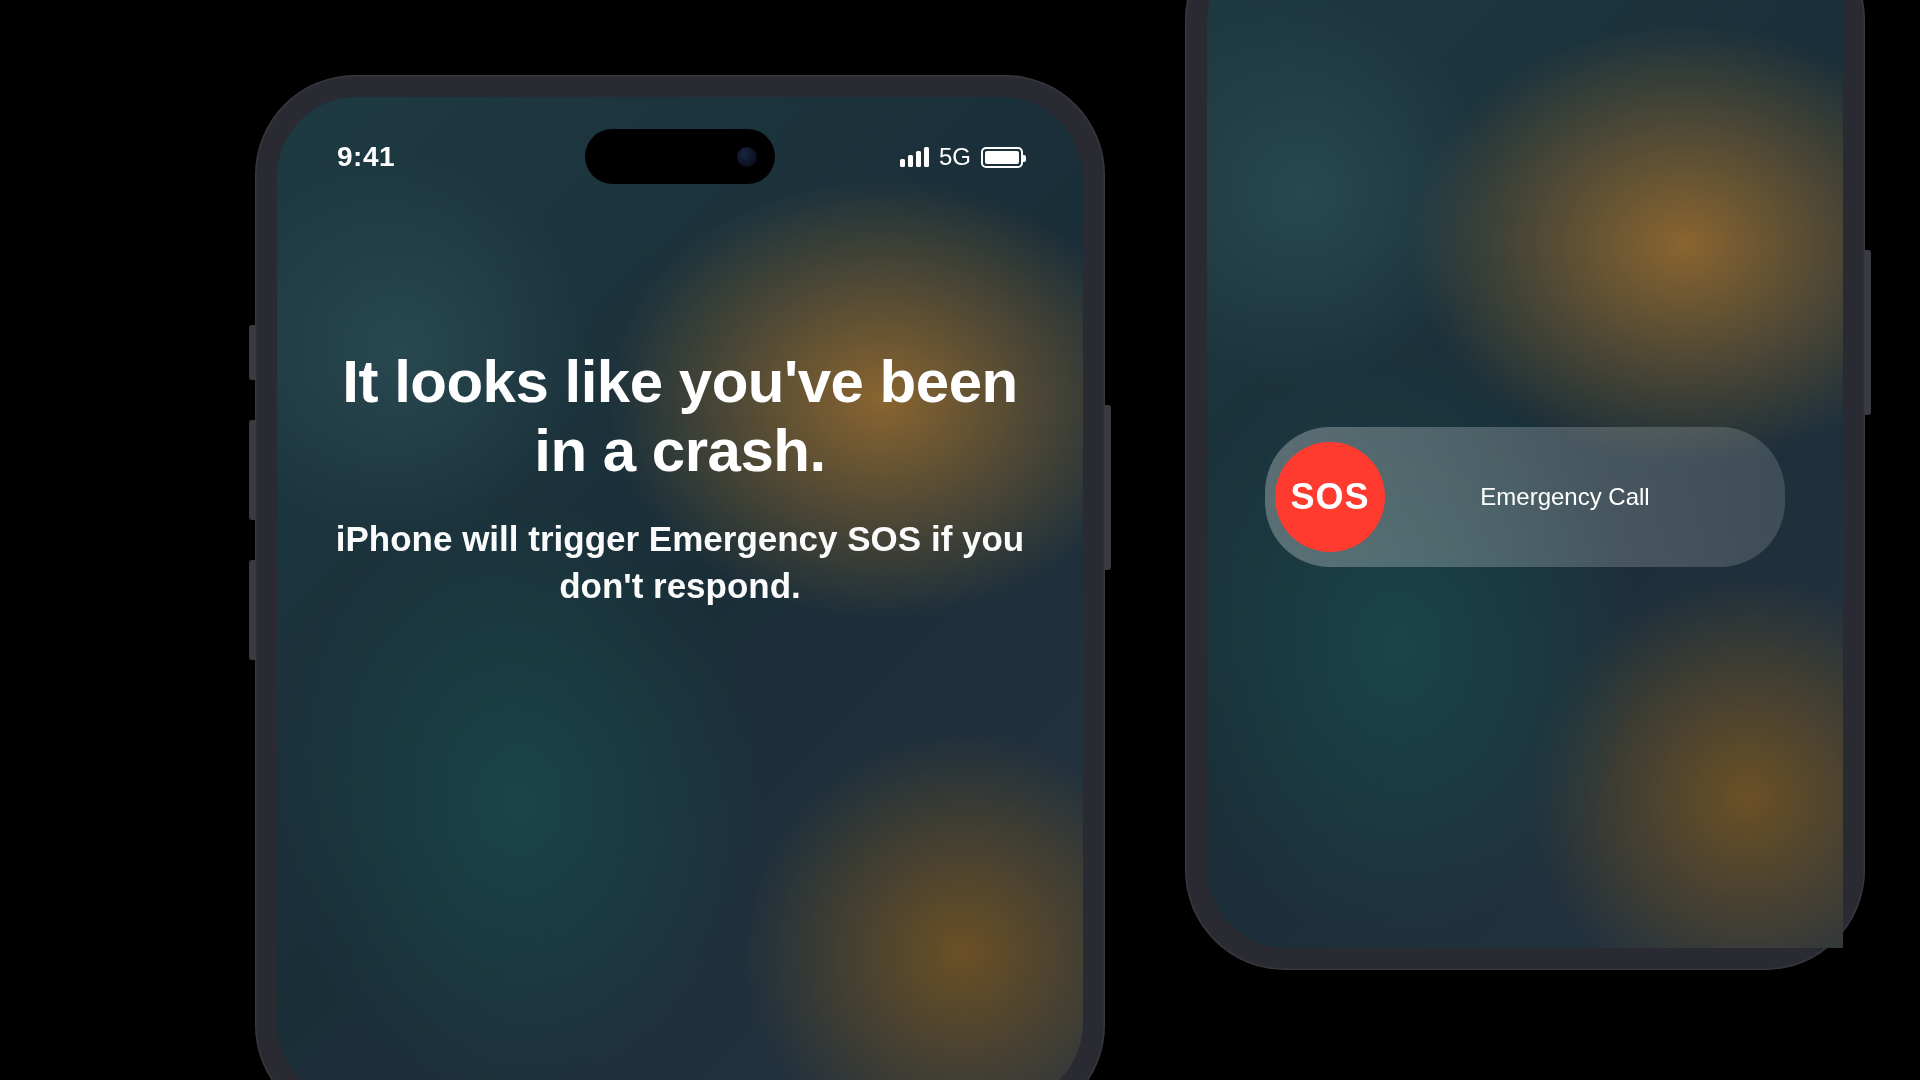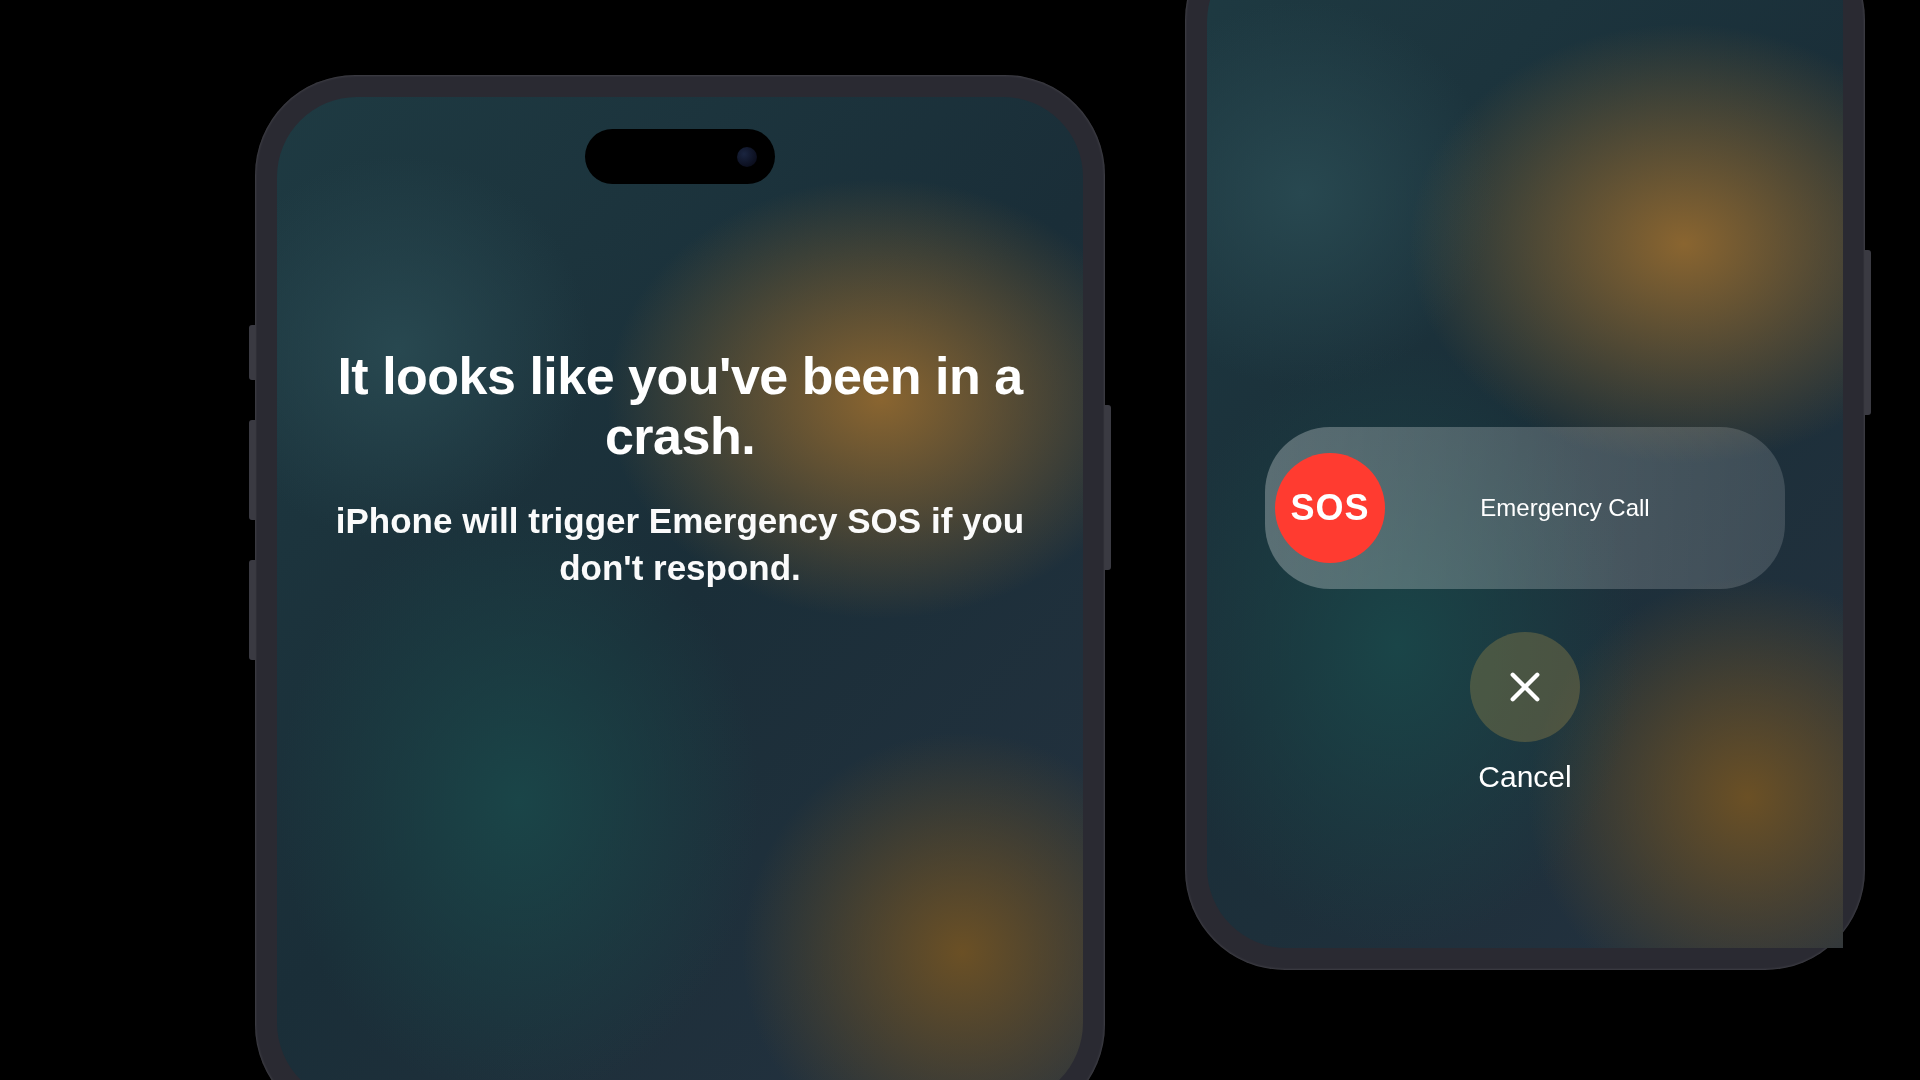--- a/index.html
+++ b/index.html
@@ -191,21 +191,21 @@
       position: absolute;
       top: 250px;
       left: 0;
       right: 0;
       padding: 0 55px;
       text-align: center;
       color: #fff;
     }
     
     .crash-headline {
-      font-size: 52px;
+      font-size: 60px;
       font-weight: 700;
       line-height: 1.15;
       letter-spacing: -0.5px;
       margin-bottom: 30px;
     }
     
     .crash-subtext {
       font-size: 35px;
       font-weight: 700;
       line-height: 1.35;
@@ -215,21 +215,21 @@
     .sos-slider-container {
       position: absolute;
       top: 485px;
       left: 50%;
       transform: translateX(-50%);
       width: 520px;
     }
     
     .sos-slider {
       width: 100%;
-      height: 162px;
+      height: 140px;
       background: linear-gradient(90deg, rgba(255,255,255,0.28) 0%, rgba(255,255,255,0.14) 100%);
       border-radius: 65px;
       display: flex;
       align-items: center;
       padding: 10px;
       position: relative;
     }
     
     .sos-handle {
       width: 110px;
@@ -294,20 +294,35 @@
 <div class="phone-frame left-phone">
   <div class="side-buttons-left">
     <div class="side-button sb1"></div>
     <div class="side-button sb2"></div>
     <div class="side-button sb3"></div>
   </div>
   <div class="side-buttons-right">
     <div class="sb-right"></div>
   </div>
   <div class="phone-screen">
+    <div class="status-bar">
+      <div class="status-time">9:41</div>
+      <div class="status-right">
+        <div class="signal-bars">
+          <span></span>
+            <span></span>
+            <span></span>
+            <span></span>
+        </div>
+        <div class="network-label">5G</div>
+        <div class="battery">
+          <div class="battery-fill"></div>
+        </div>
+      </div>
+    </div>
     <div class="dynamic-island">
       <div class="camera-dot"></div>
     </div>
     <div class="crash-message">
       <div class="crash-headline">It looks like you've been in a crash.</div>
       <div class="crash-subtext">iPhone will trigger Emergency SOS if you don't respond.</div>
     </div>
   </div>
 </div>
 
@@ -315,23 +330,14 @@
   <div class="side-buttons-right">
     <div class="sb-right"></div>
   </div>
   <div class="phone-screen">
     <div class="sos-slider-container">
       <div class="sos-slider">
         <div class="sos-handle">SOS</div>
         <div class="slider-label">Emergency Call</div>
       </div>
     </div>
-    <div class="cancel-area">
-      <div class="cancel-button">
-        <svg viewBox="0 0 24 24" fill="none" stroke="currentColor" stroke-width="2.5" stroke-linecap="round">
-          <line x1="5" y1="5" x2="19" y2="19"></line>
-          <line x1="19" y1="5" x2="5" y2="19"></line>
-        </svg>
-      </div>
-      <div class="cancel-label">Cancel</div>
-    </div>
   </div>
 </div>
 
 </body></html>

